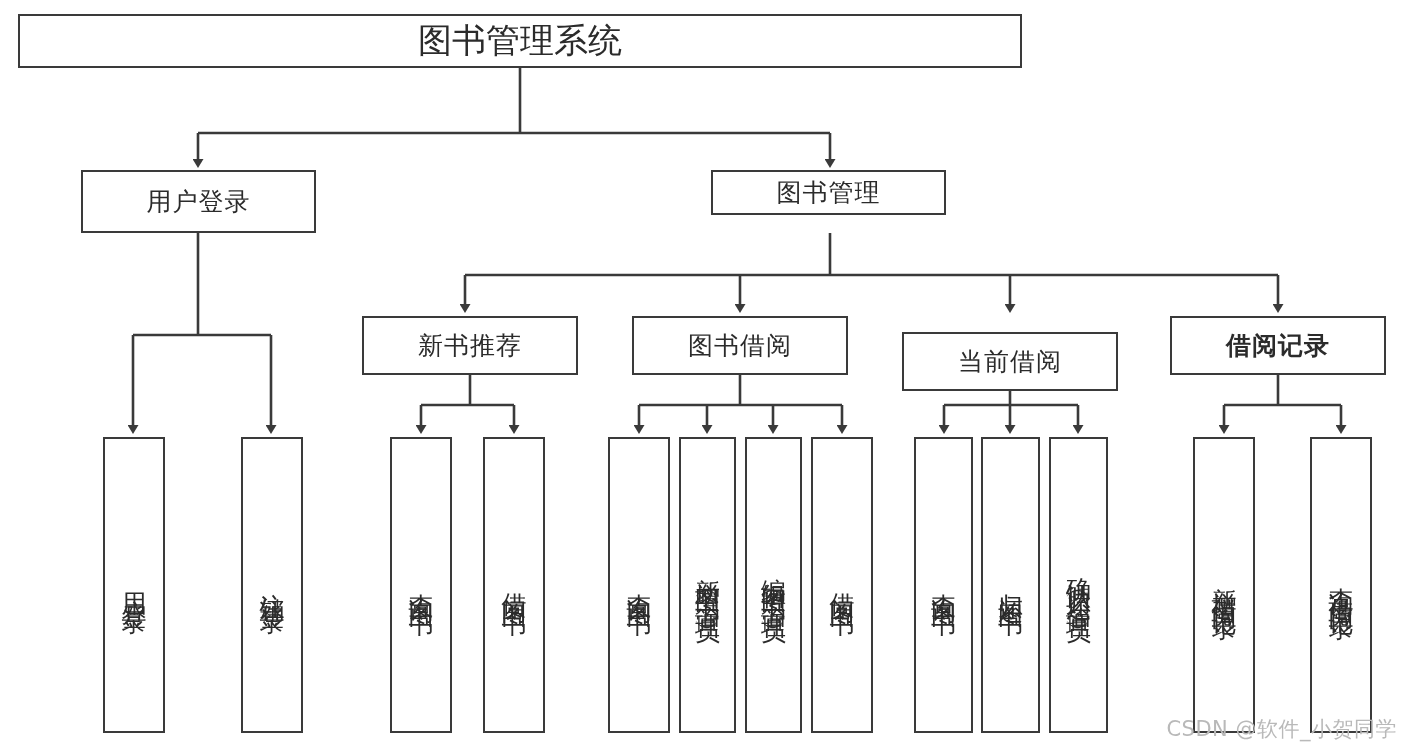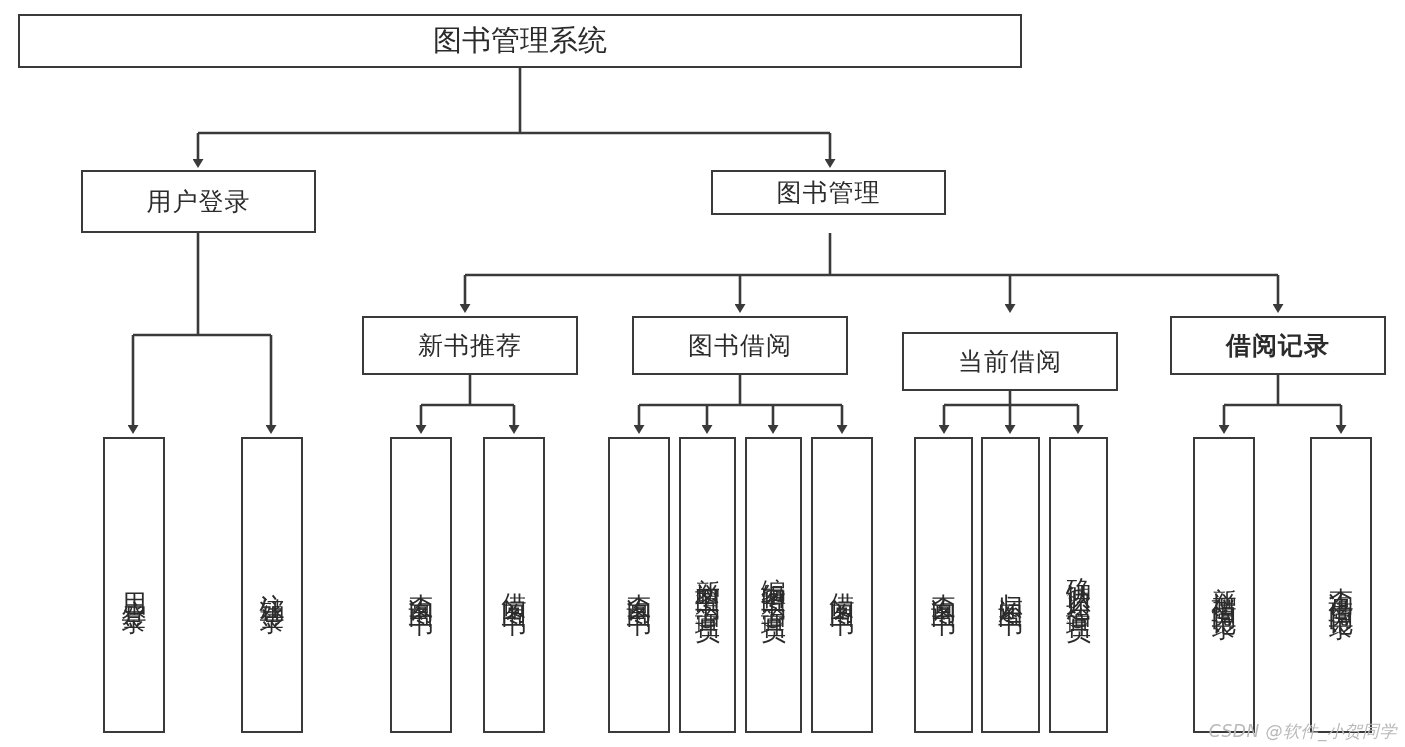--- a/index.html
+++ b/index.html
@@ -29,46 +29,45 @@
     align-items:center;
     justify-content:center;
     color:#2b2b2b;
   }
   .node.horiz{
     font-size:25px;
     letter-spacing:1px;
     line-height:1.1;
   }
   .node.root{
-    font-size:29px;
+    font-size:34px;
   }
   .node.vert{
     writing-mode:vertical-rl;
     text-orientation:upright;
     font-size:25px;
     letter-spacing:6px;
     line-height:1.0;
     padding-top:6px;
     padding-bottom:6px;
   }
   .node.vert .vtext{
     writing-mode:vertical-rl;
     text-orientation:upright;
     white-space:nowrap;
     display:block;
   }
   .watermark{
     position:absolute;
     right:8px;
     bottom:4px;
-    font-size:17px;
+    font-size:21px;
     color:#b9b9b9;
     white-space:nowrap;
     letter-spacing:0.5px;
-    font-style:italic;
   }
 </style>
 </head>
 <body>
 
 <div id="canvas">
 
   <svg class="wires" viewBox="0 0 1405 747" xmlns="http://www.w3.org/2000/svg">
     <defs>
       <marker id="arrow" markerWidth="9" markerHeight="11" refX="1" refY="5.5" orient="auto" markerUnits="userSpaceOnUse">

